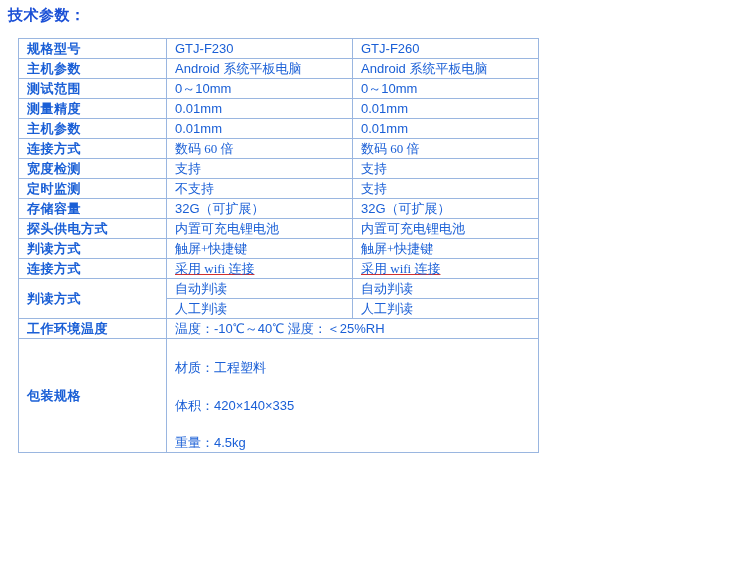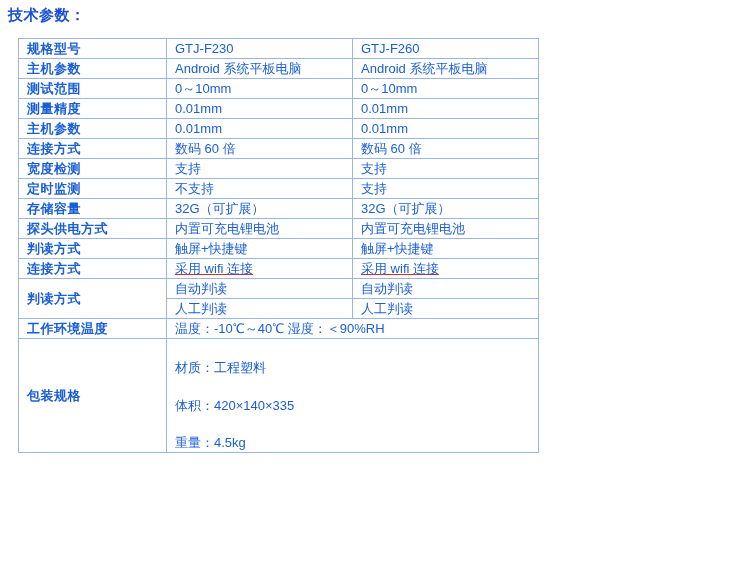--- a/index.html
+++ b/index.html
@@ -60,20 +60,21 @@
     color: #1a5fd6;
     letter-spacing: 0.5px;
   }
   td.value-cell {
     font-weight: normal;
     color: #1a5fd6;
   }
   td.value-normal {
     font-weight: normal;
     color: #1a5fd6;
+    font-family: Liberation Serif, serif;
   }
   .wifi-underline {
     text-decoration: underline;
     text-decoration-color: #d03030;
     text-decoration-style: solid;
   }
   .multiline div {
     white-space: nowrap;
     margin-top: 20px;
   }
@@ -156,21 +157,21 @@
         <td class="label-cell" rowspan="2">判读方式</td>
         <td class="value-normal">自动判读</td>
         <td class="value-normal">自动判读</td>
       </tr>
       <tr>
         <td class="value-normal">人工判读</td>
         <td class="value-normal">人工判读</td>
       </tr>
       <tr>
         <td class="label-cell">工作环境温度</td>
-        <td class="value-cell" colspan="2">温度：-10℃～40℃  湿度：＜90%RH</td>
+        <td class="value-cell" colspan="2">温度：-10℃～40℃  湿度：＜25%RH</td>
       </tr>
       <tr>
         <td class="label-cell">包装规格</td>
         <td class="value-cell multiline" colspan="2">
           <div>材质：工程塑料</div>
           <div>体积：420×140×335</div>
           <div>重量：4.5kg</div>
         </td>
       </tr>
     </tbody>

